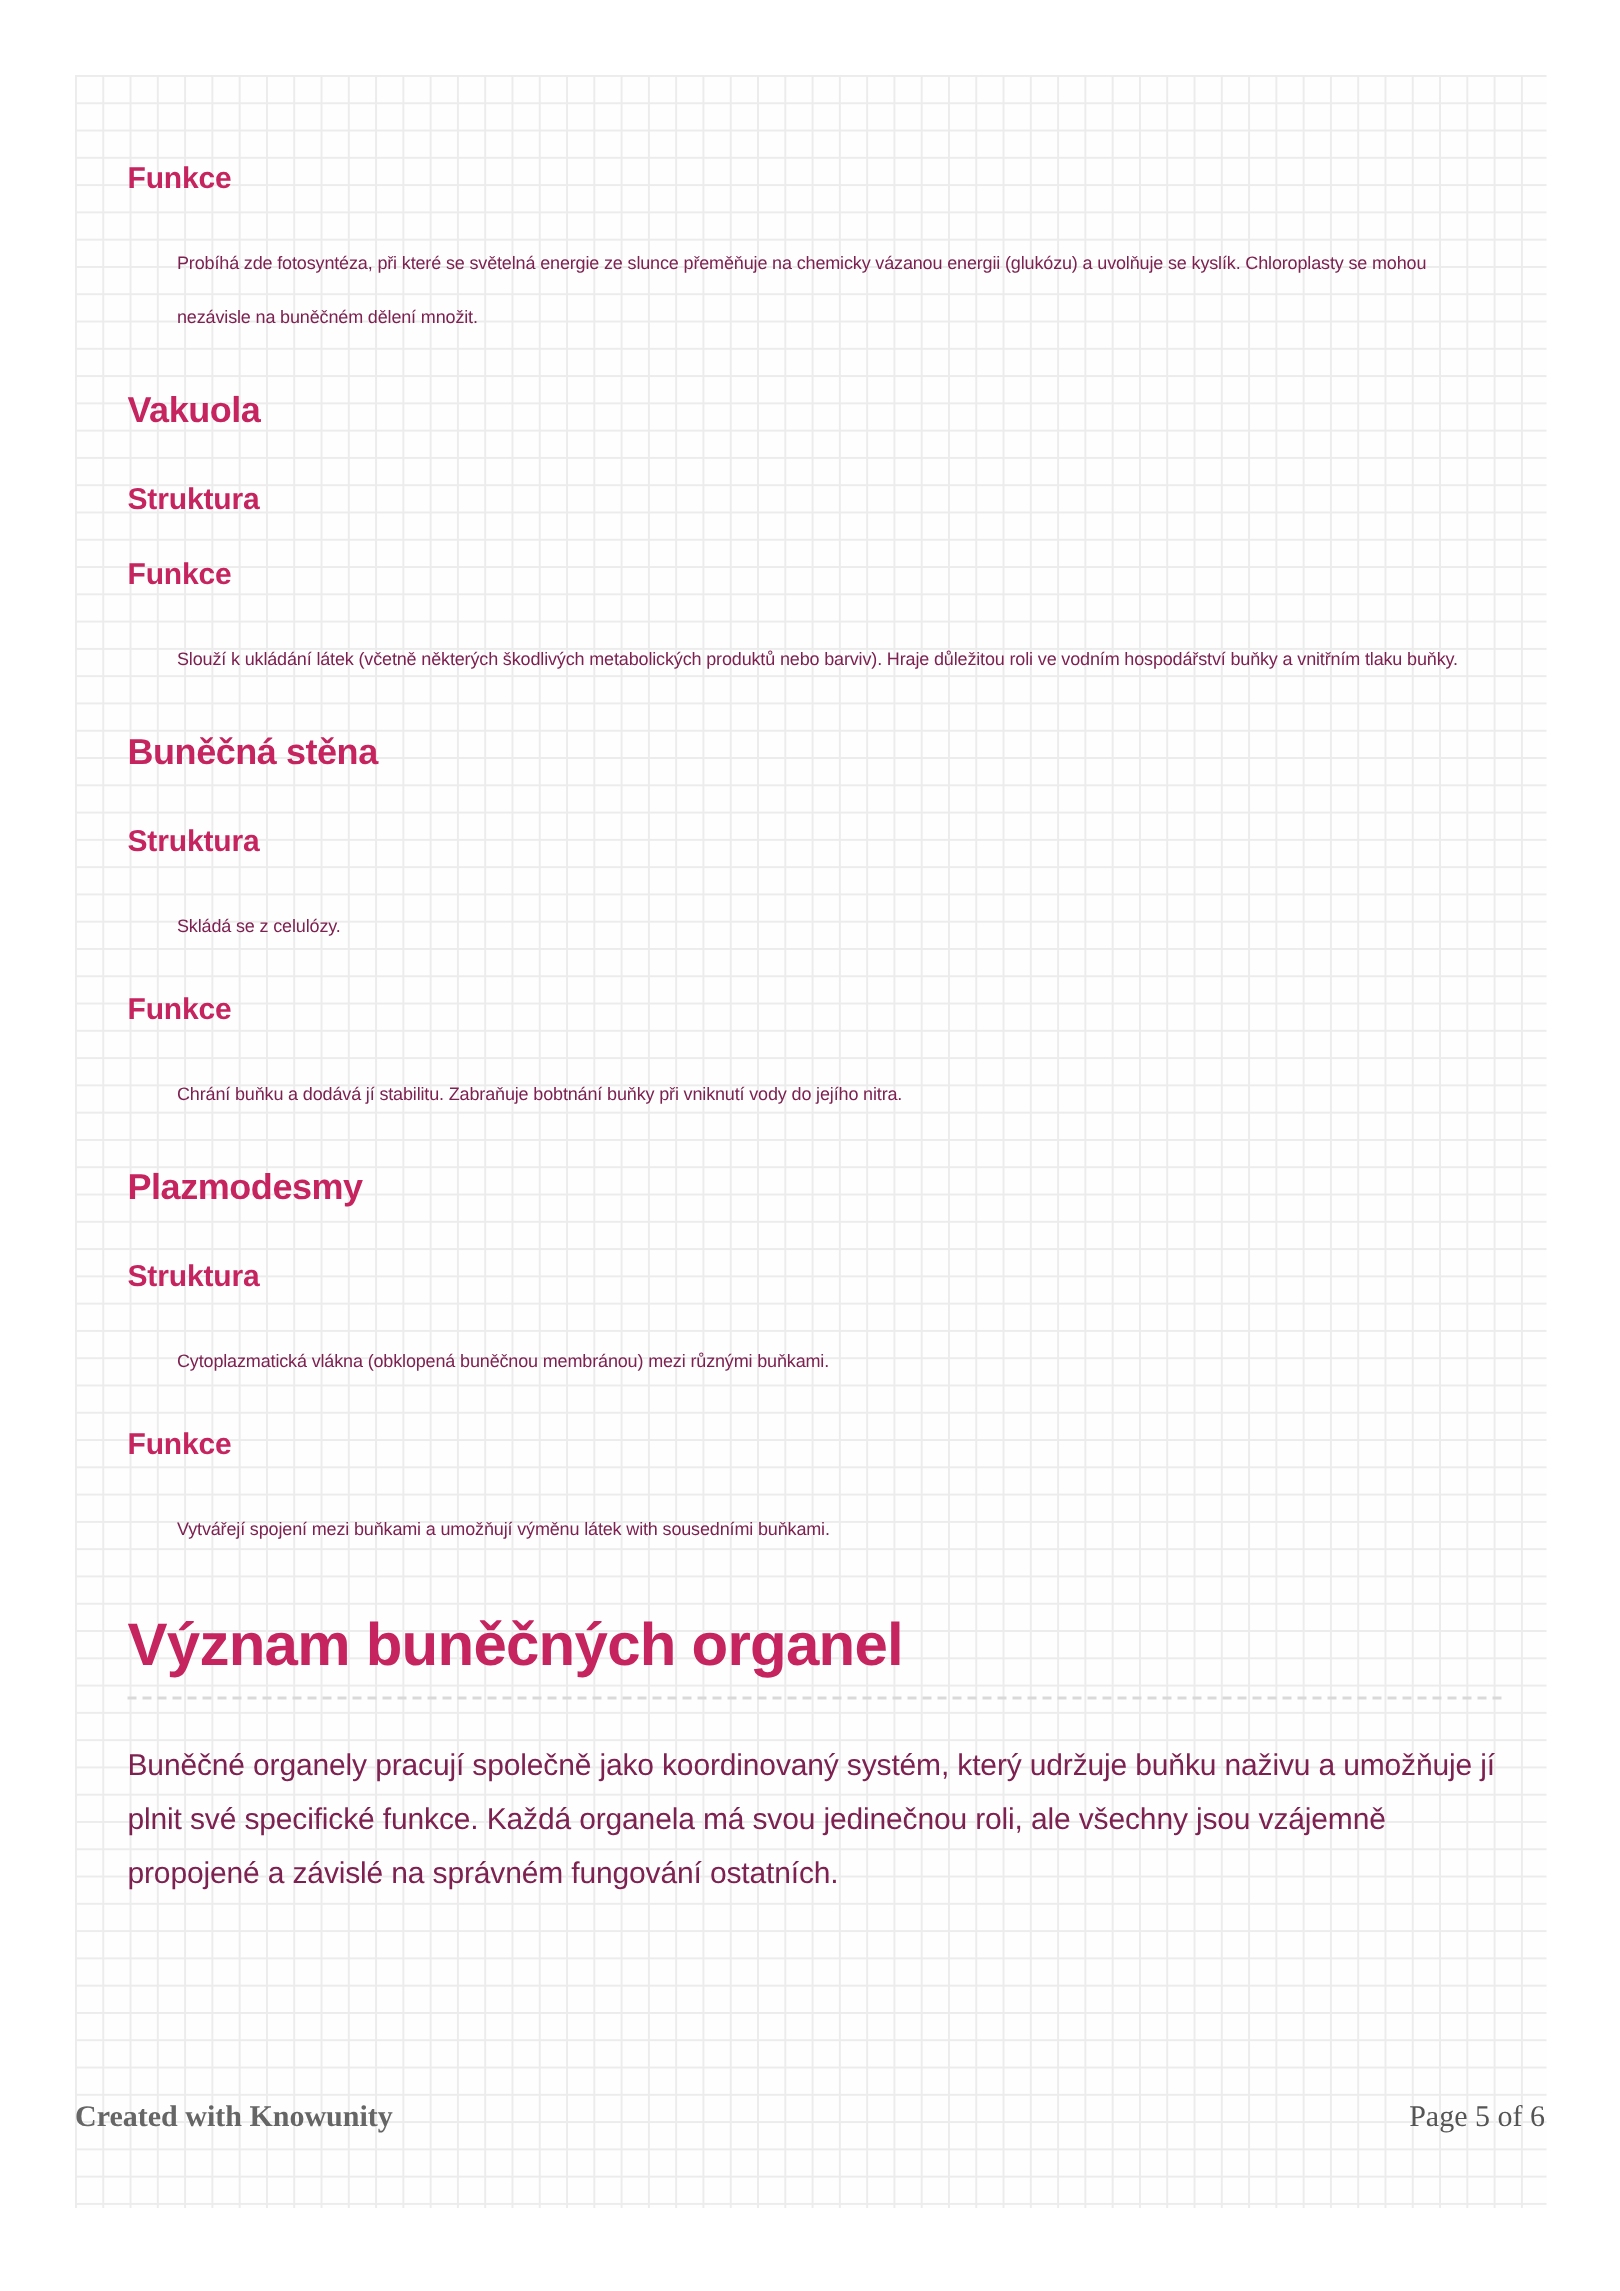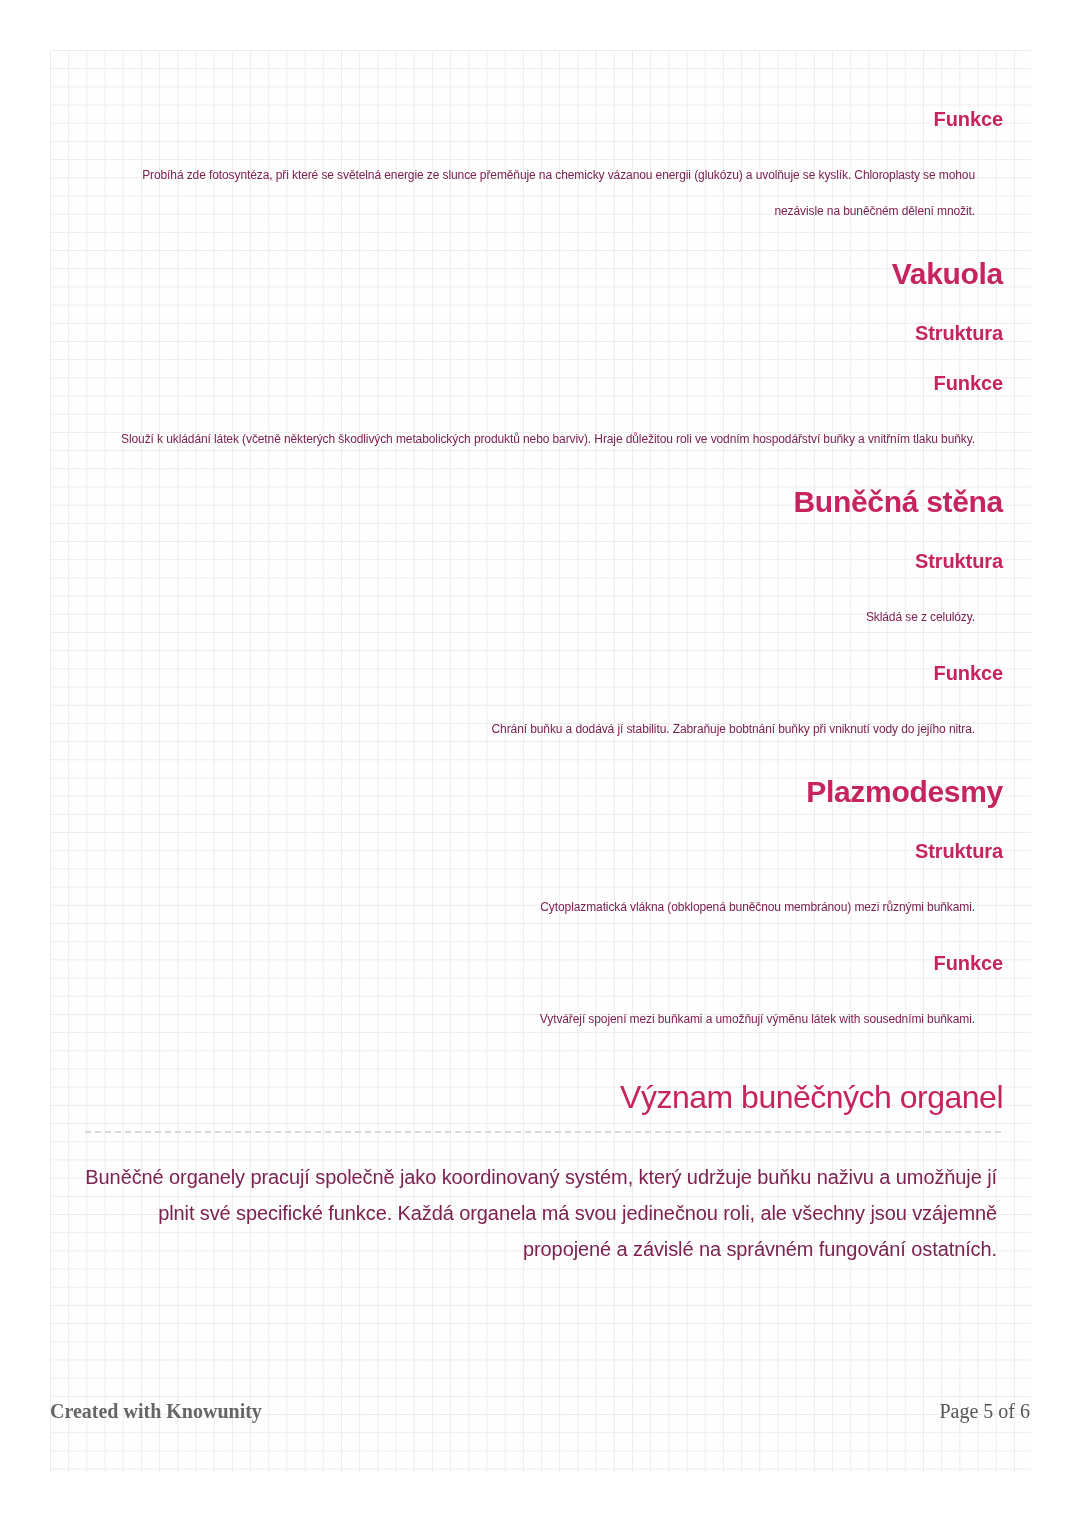--- a/index.html
+++ b/index.html
@@ -17,51 +17,50 @@
     width: 981px;
     height: 1422px;
     background-color: #fefefe;
     background-image:
       linear-gradient(to right, #ececec 1px, transparent 1px),
       linear-gradient(to bottom, #ececec 1px, transparent 1px);
     background-size: 18.2px 18.2px;
   }
   .content {
     padding: 57px 28px 0 35px;
-    text-align: right;
   }
   .subheading {
     font-size: 20px;
     line-height: 24px;
     font-weight: 700;
     color: #c5245f;
     margin: 0 0 26px 0;
     letter-spacing: -0.1px;
   }
   .para {
     font-size: 12px;
     line-height: 36px;
     color: #7d2150;
     margin: 0 0 26px 0;
     padding-left: 33px;
     max-width: 890px;
     letter-spacing: -0.1px;
   }
   .section-heading {
-    font-size: 30px;
+    font-size: 24px;
     line-height: 37px;
     font-weight: 700;
     color: #c5245f;
     margin: 0 0 29px 0;
     letter-spacing: -0.3px;
   }
   .page-title {
-    font-size: 32px;
+    font-size: 40px;
     line-height: 48px;
-    font-weight: 400;
+    font-weight: 700;
     color: #c5245f;
     margin: 36px 0 0 0;
     letter-spacing: -0.5px;
   }
   .divider {
     border: none;
     border-top: 2px dashed #d9d9d9;
     margin: 10px 0 0 0;
     width: 916px;
   }

